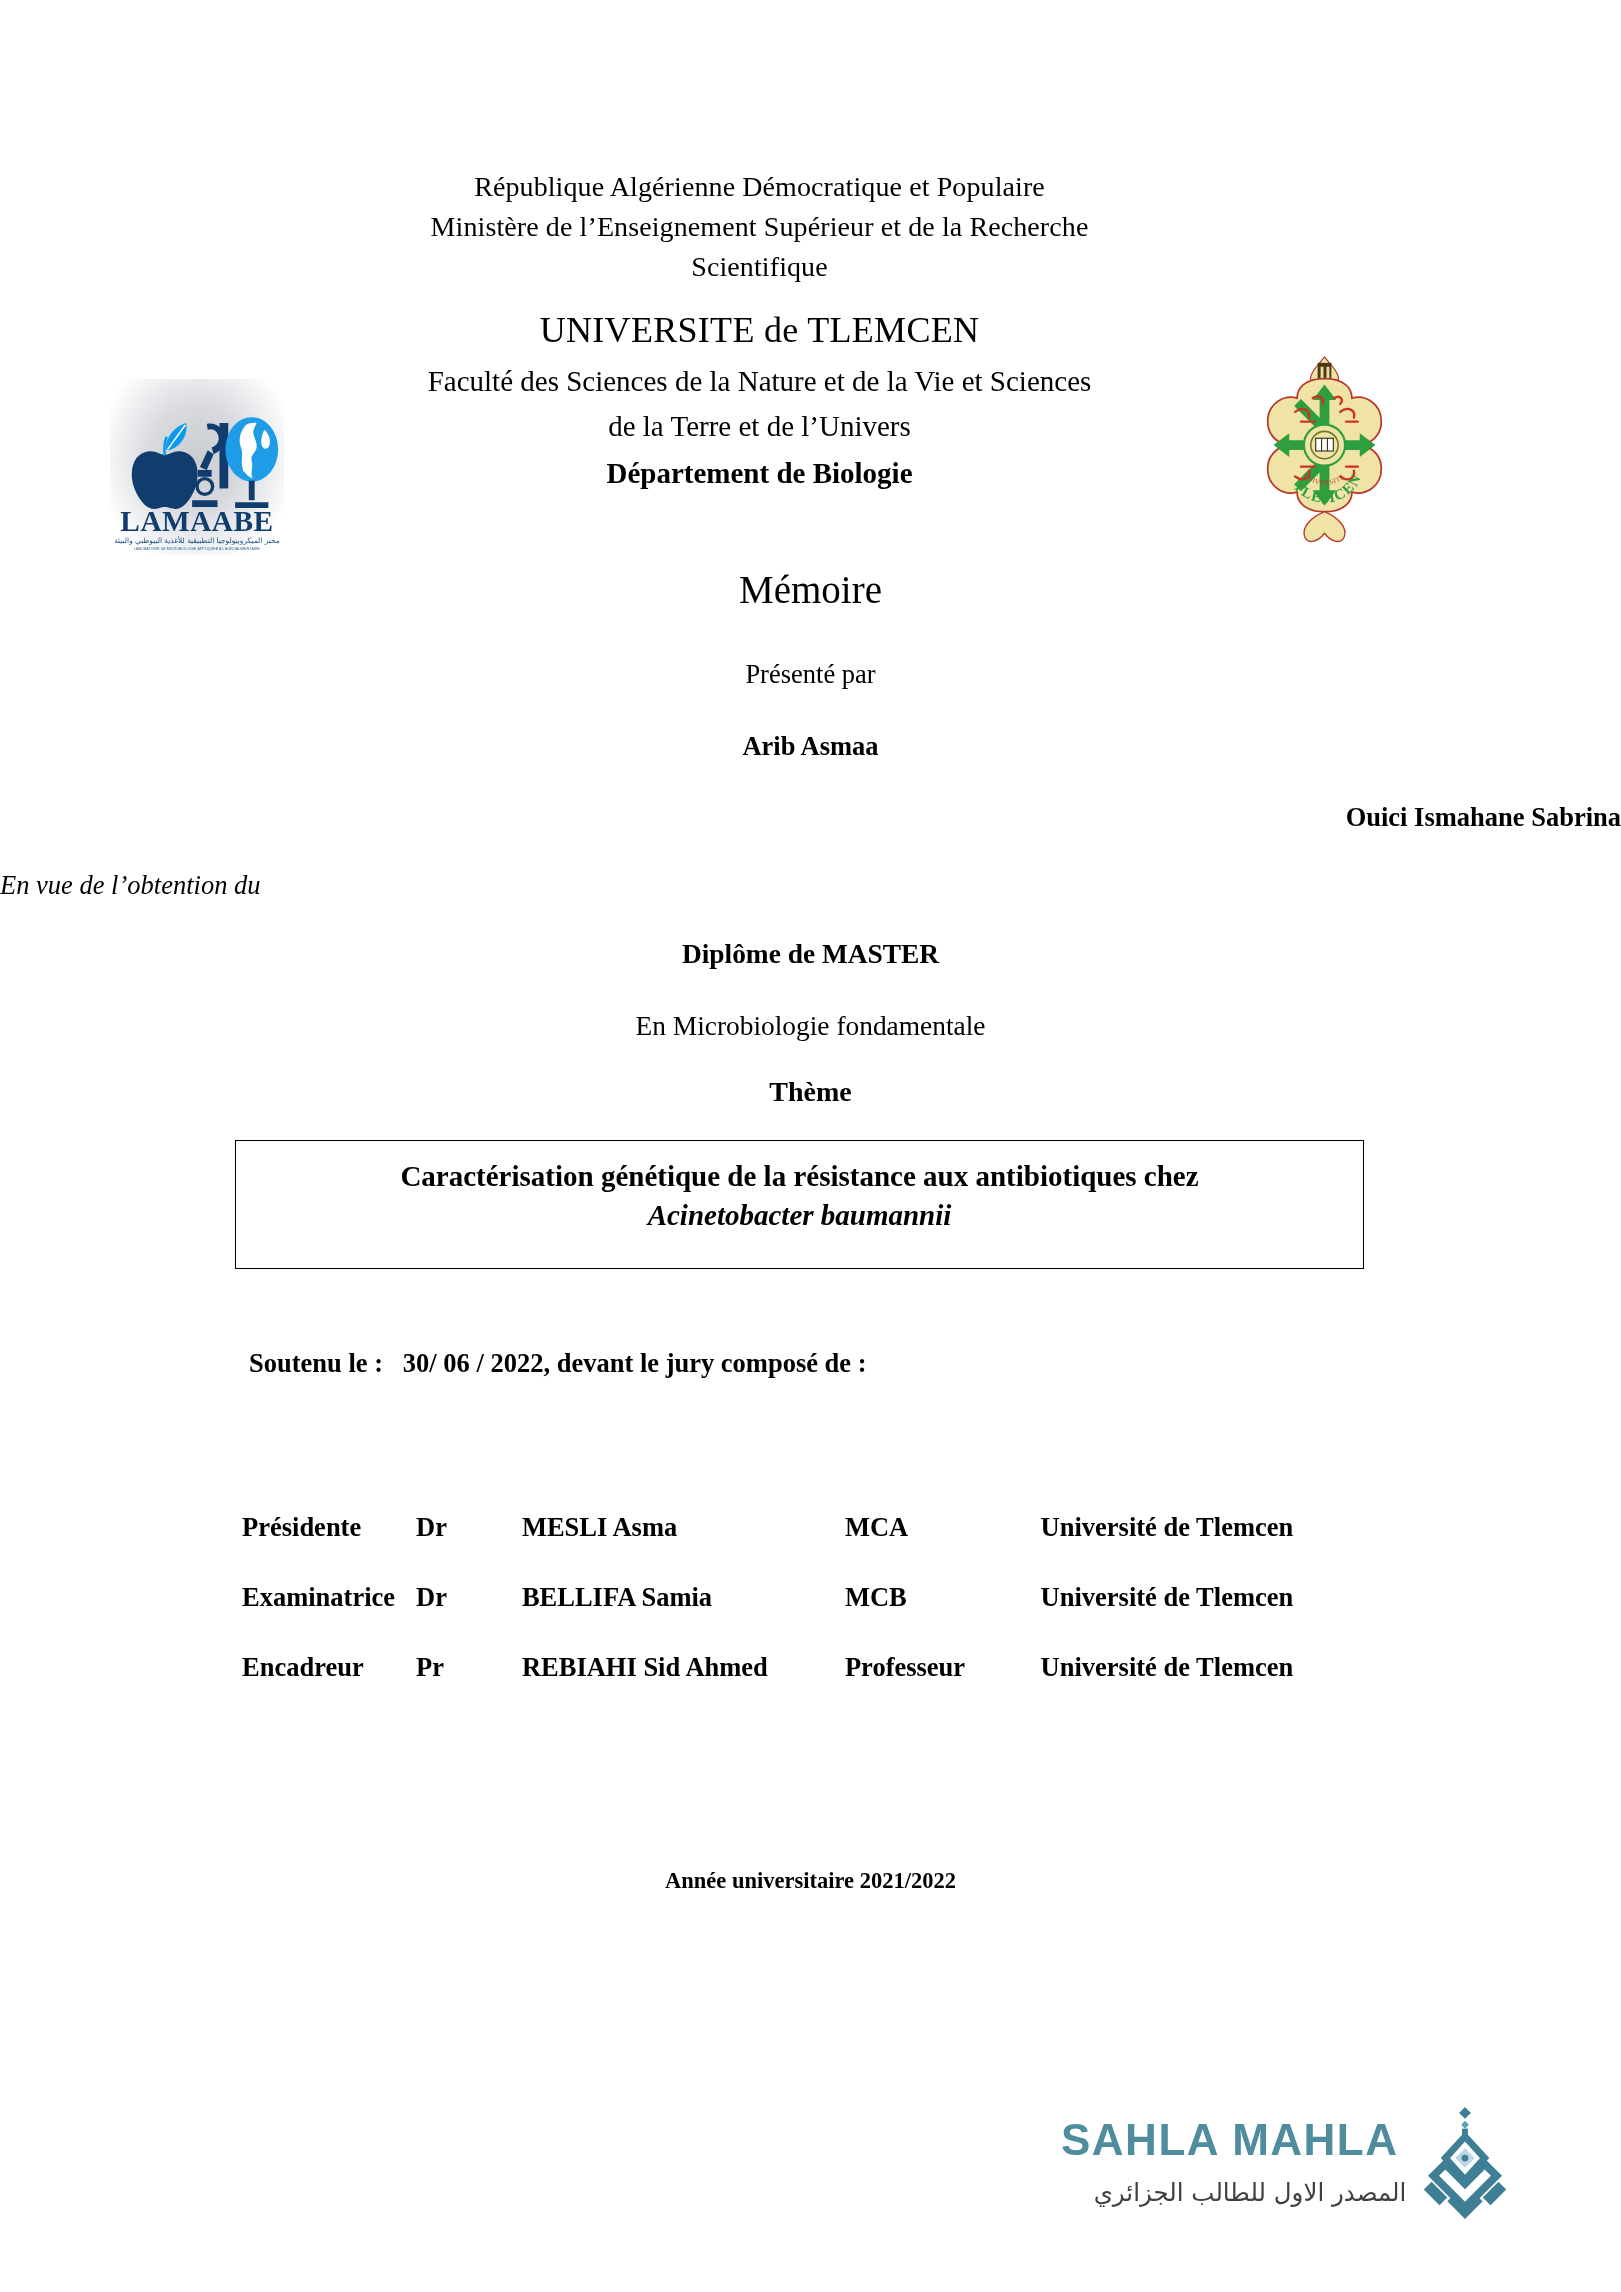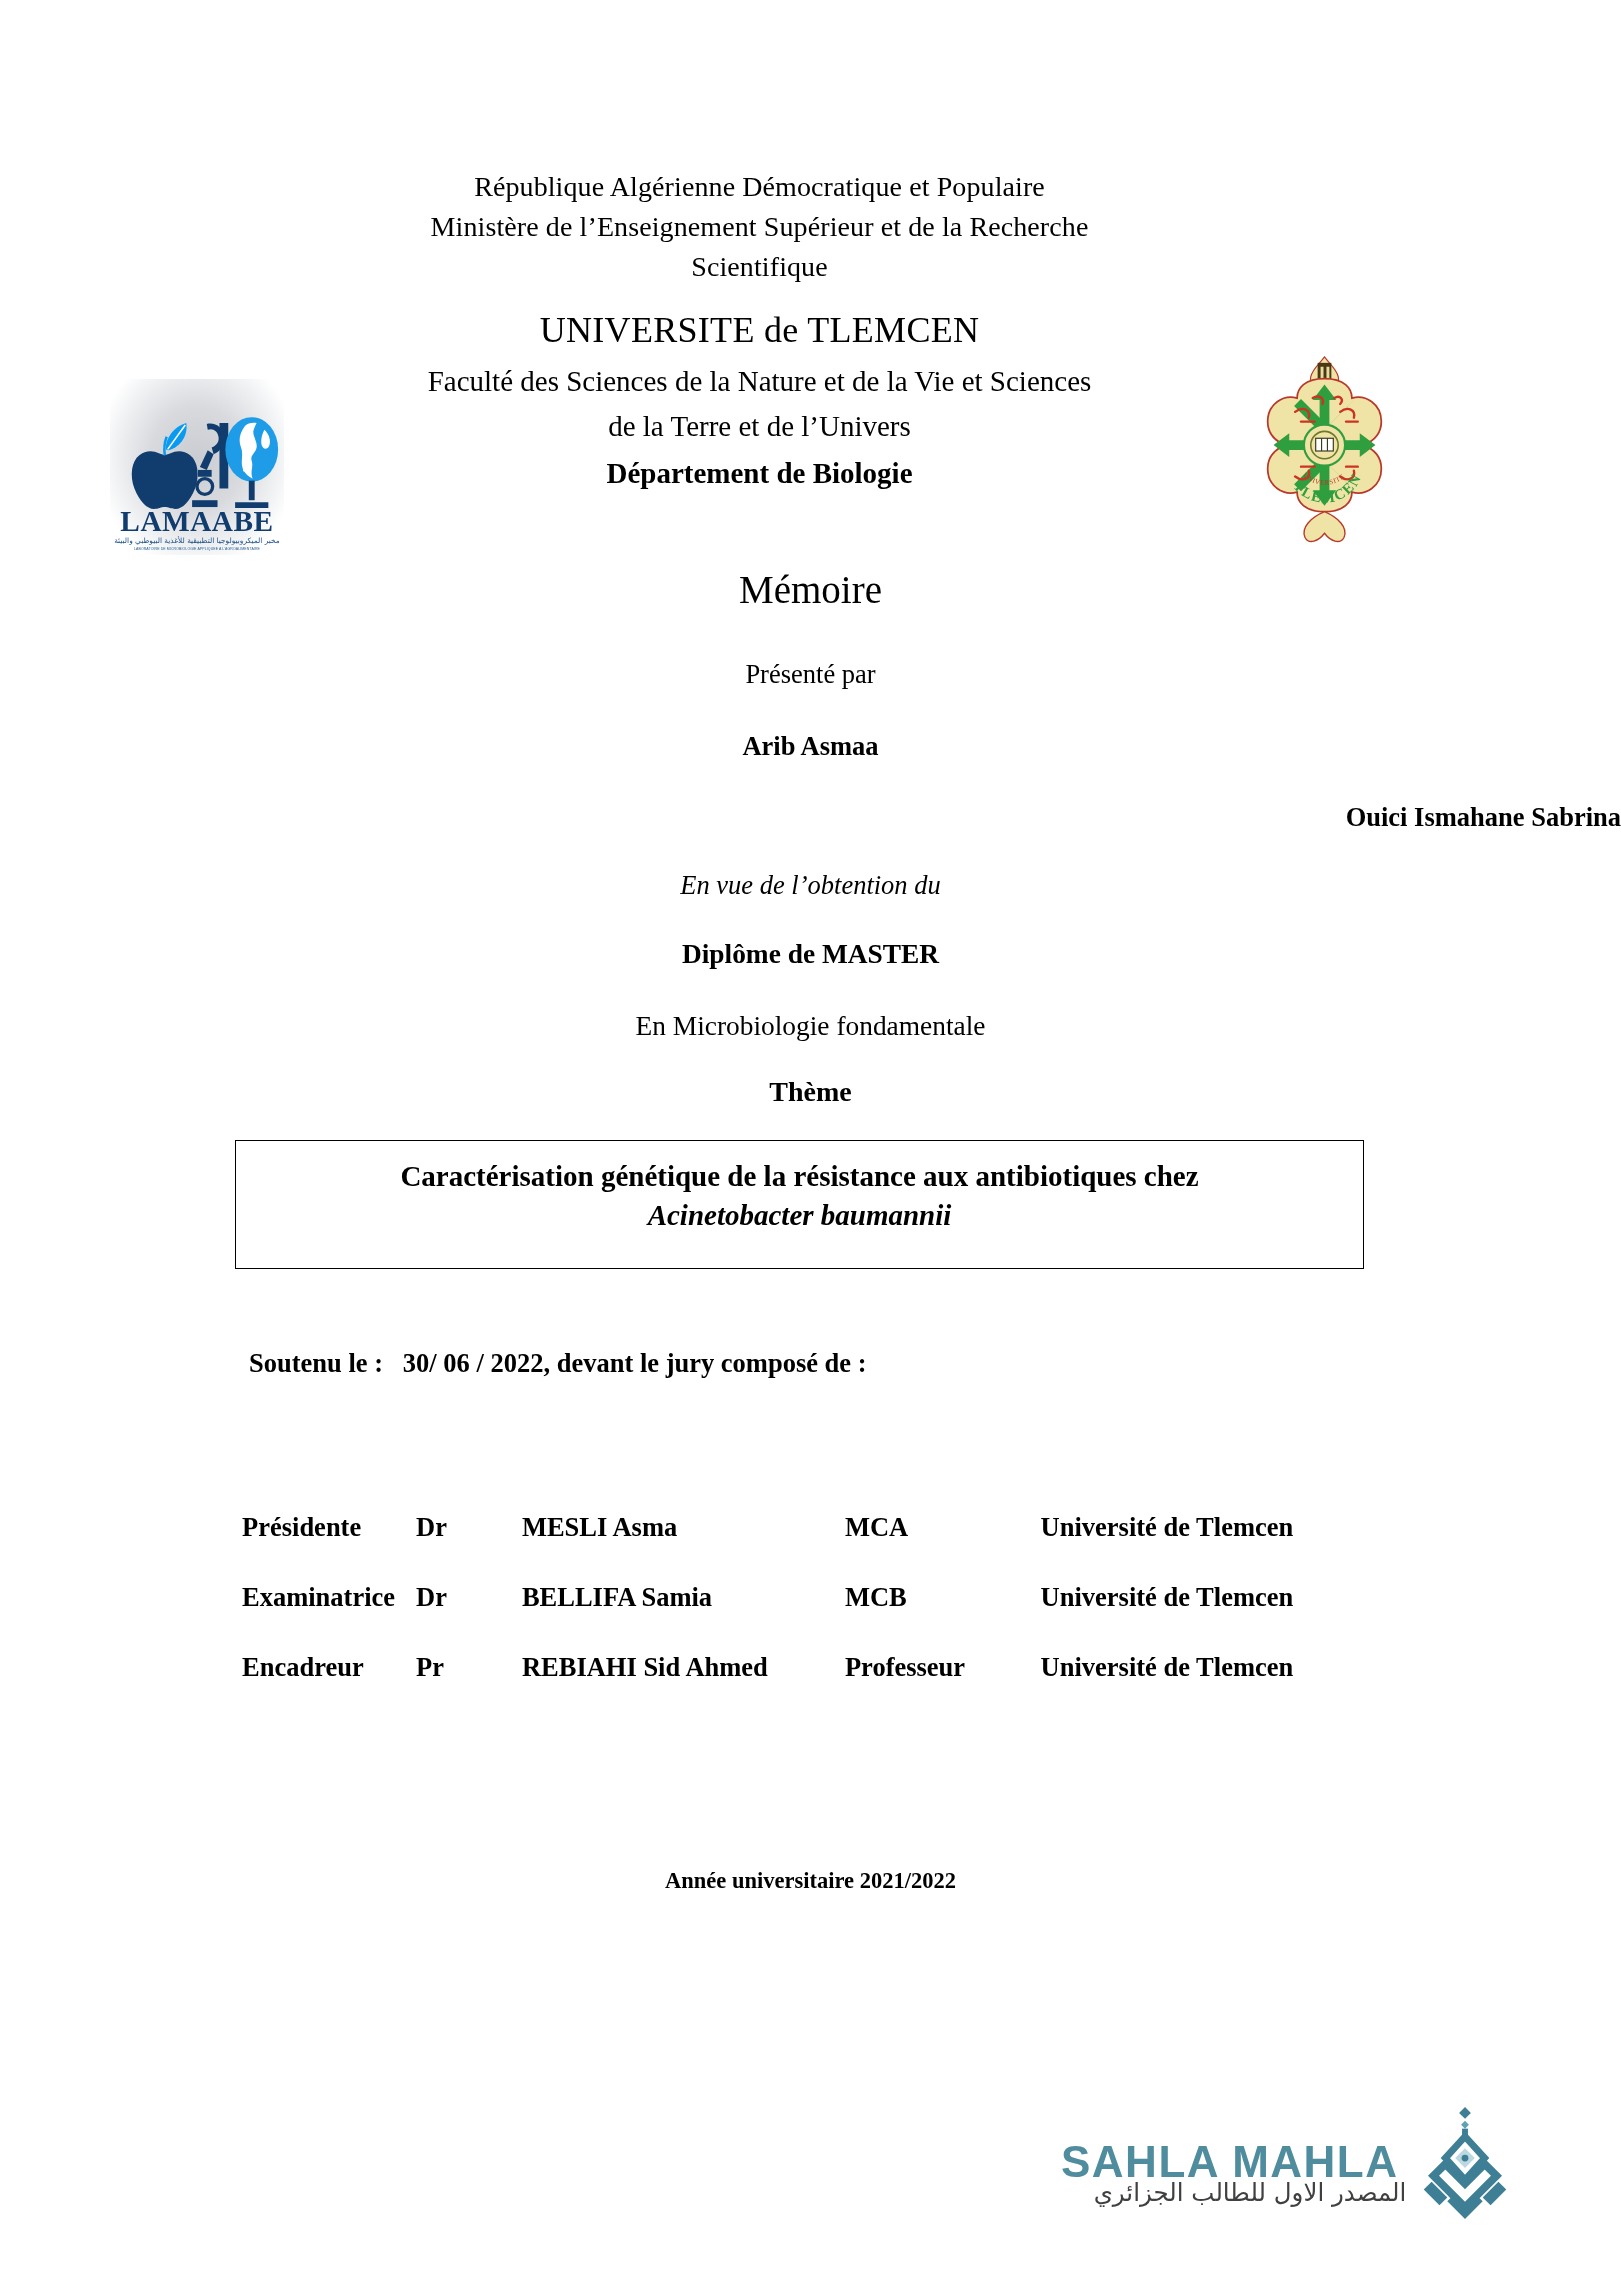--- a/index.html
+++ b/index.html
@@ -107,21 +107,20 @@
   .author2 {
     position: absolute;
     left: 0; top: 802px; width: 1621px;
     text-align: right;
     font-size: 26.5px;
     font-weight: bold;
   }
   .envue {
     position: absolute;
     left: 0; top: 870px; width: 1621px;
-    text-align: center;
     font-size: 26.5px;
     font-style: italic;
   }
   .diplome {
     position: absolute;
     left: 0; top: 939px; width: 1621px;
     text-align: center;
     font-size: 27.4px;
     font-weight: bold;
   }
@@ -207,21 +206,21 @@
   .footer-logo {
     position: absolute;
     left: 1061px;
     top: 2105px;
     width: 461px;
     height: 123px;
   }
   .fl-main {
     position: absolute;
     left: 0;
-    top: 32px;
+    top: 10px;
     font-family: "Liberation Sans", "DejaVu Sans", sans-serif;
     font-size: 44px;
     font-weight: bold;
     letter-spacing: 1.5px;
     color: #4e8c9e;
     white-space: nowrap;
     text-align: center;
   }
   .fl-ar {
     position: absolute;

